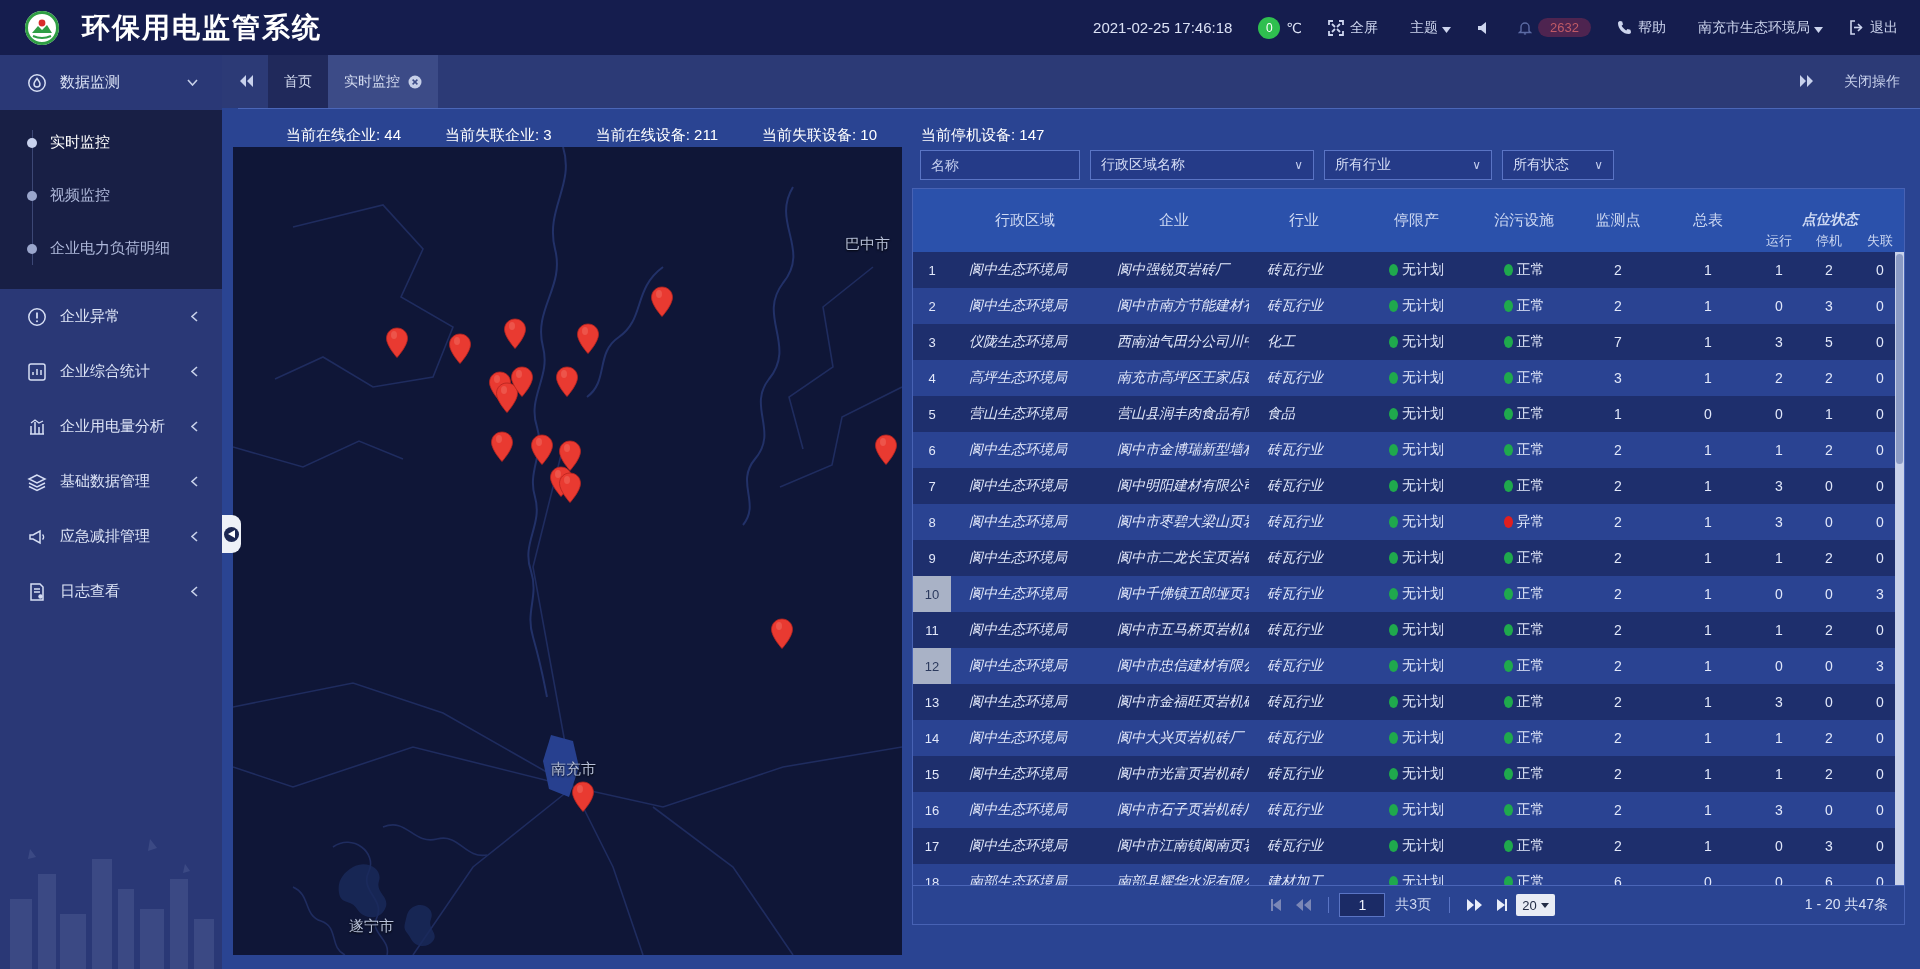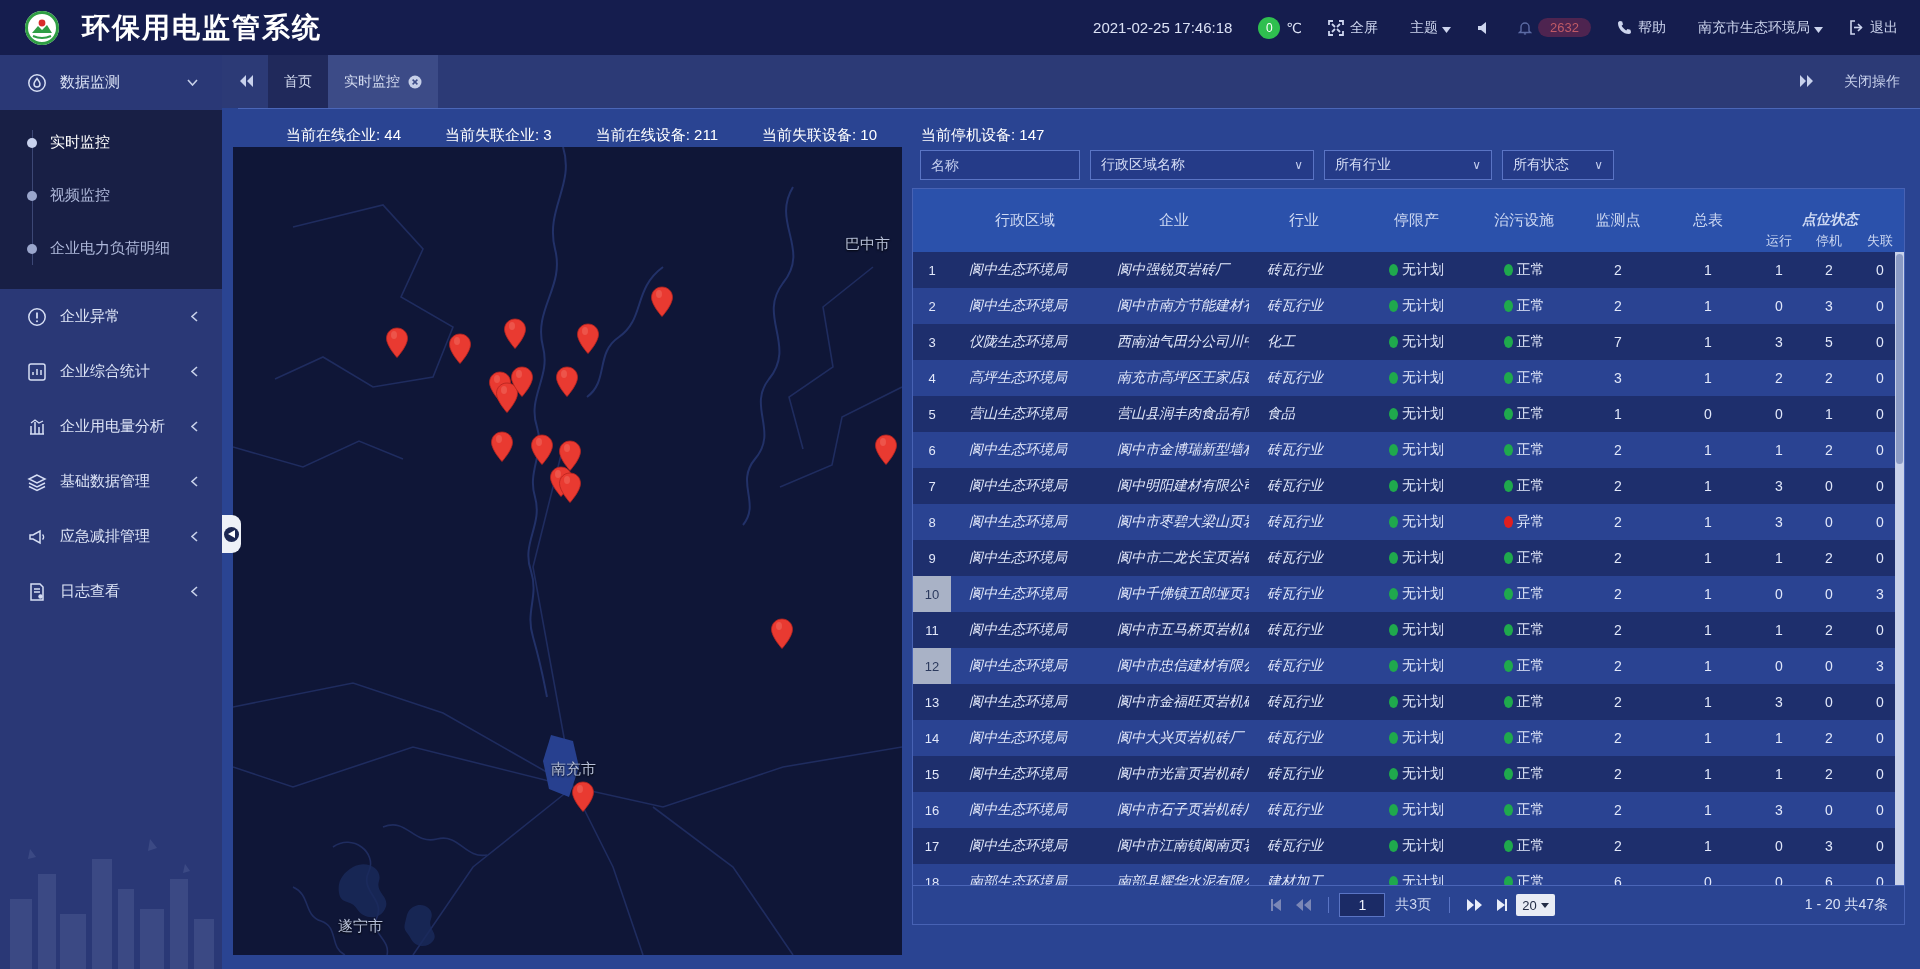--- a/index.html
+++ b/index.html
@@ -388,21 +388,21 @@
       </g>
       <g fill="#1a2a5c" opacity="0.8">
         <path d="M120 720c14-8 30 2 26 14s12 16 6 28-22 10-28 0-16-4-18-16 4-20 14-26Z"></path>
         <path d="M180 760c10-6 22 2 18 12s8 14 2 22-18 6-22-2-8-8-6-16 2-12 8-16Z"></path>
       </g>
       <path d="M318 588l22 6 6 26-10 30-20-8-6-28Z" fill="#27408f"></path>
     </svg>
     <div id="map-overlays">
         <div class="city-label" style="left: 612px; top: 88px;">巴中市</div>
         <div class="city-label" style="left: 318px; top: 613px;">南充市</div>
-        <div class="city-label" style="left: 105px; top: 770px;">遂宁市</div>
+        <div class="city-label" style="left: 116px; top: 770px;">遂宁市</div>
         <div class="pin" style="left: 152px; top: 180px;"><svg width="24" height="32" viewBox="0 0 24 32">
             <path d="M12 1C6 1 1.5 5.6 1.5 11.4 1.5 19 12 30.5 12 30.5S22.5 19 22.5 11.4C22.5 5.6 18 1 12 1Z" fill="#e93a31" stroke="#b5231e" stroke-width="0.8"></path>
             <ellipse cx="9" cy="8" rx="3" ry="4" fill="#f16a5e" opacity="0.55"></ellipse>
           </svg></div>
         <div class="pin" style="left: 215px; top: 186px;"><svg width="24" height="32" viewBox="0 0 24 32">
             <path d="M12 1C6 1 1.5 5.6 1.5 11.4 1.5 19 12 30.5 12 30.5S22.5 19 22.5 11.4C22.5 5.6 18 1 12 1Z" fill="#e93a31" stroke="#b5231e" stroke-width="0.8"></path>
             <ellipse cx="9" cy="8" rx="3" ry="4" fill="#f16a5e" opacity="0.55"></ellipse>
           </svg></div>
         <div class="pin" style="left: 270px; top: 171px;"><svg width="24" height="32" viewBox="0 0 24 32">
             <path d="M12 1C6 1 1.5 5.6 1.5 11.4 1.5 19 12 30.5 12 30.5S22.5 19 22.5 11.4C22.5 5.6 18 1 12 1Z" fill="#e93a31" stroke="#b5231e" stroke-width="0.8"></path>

